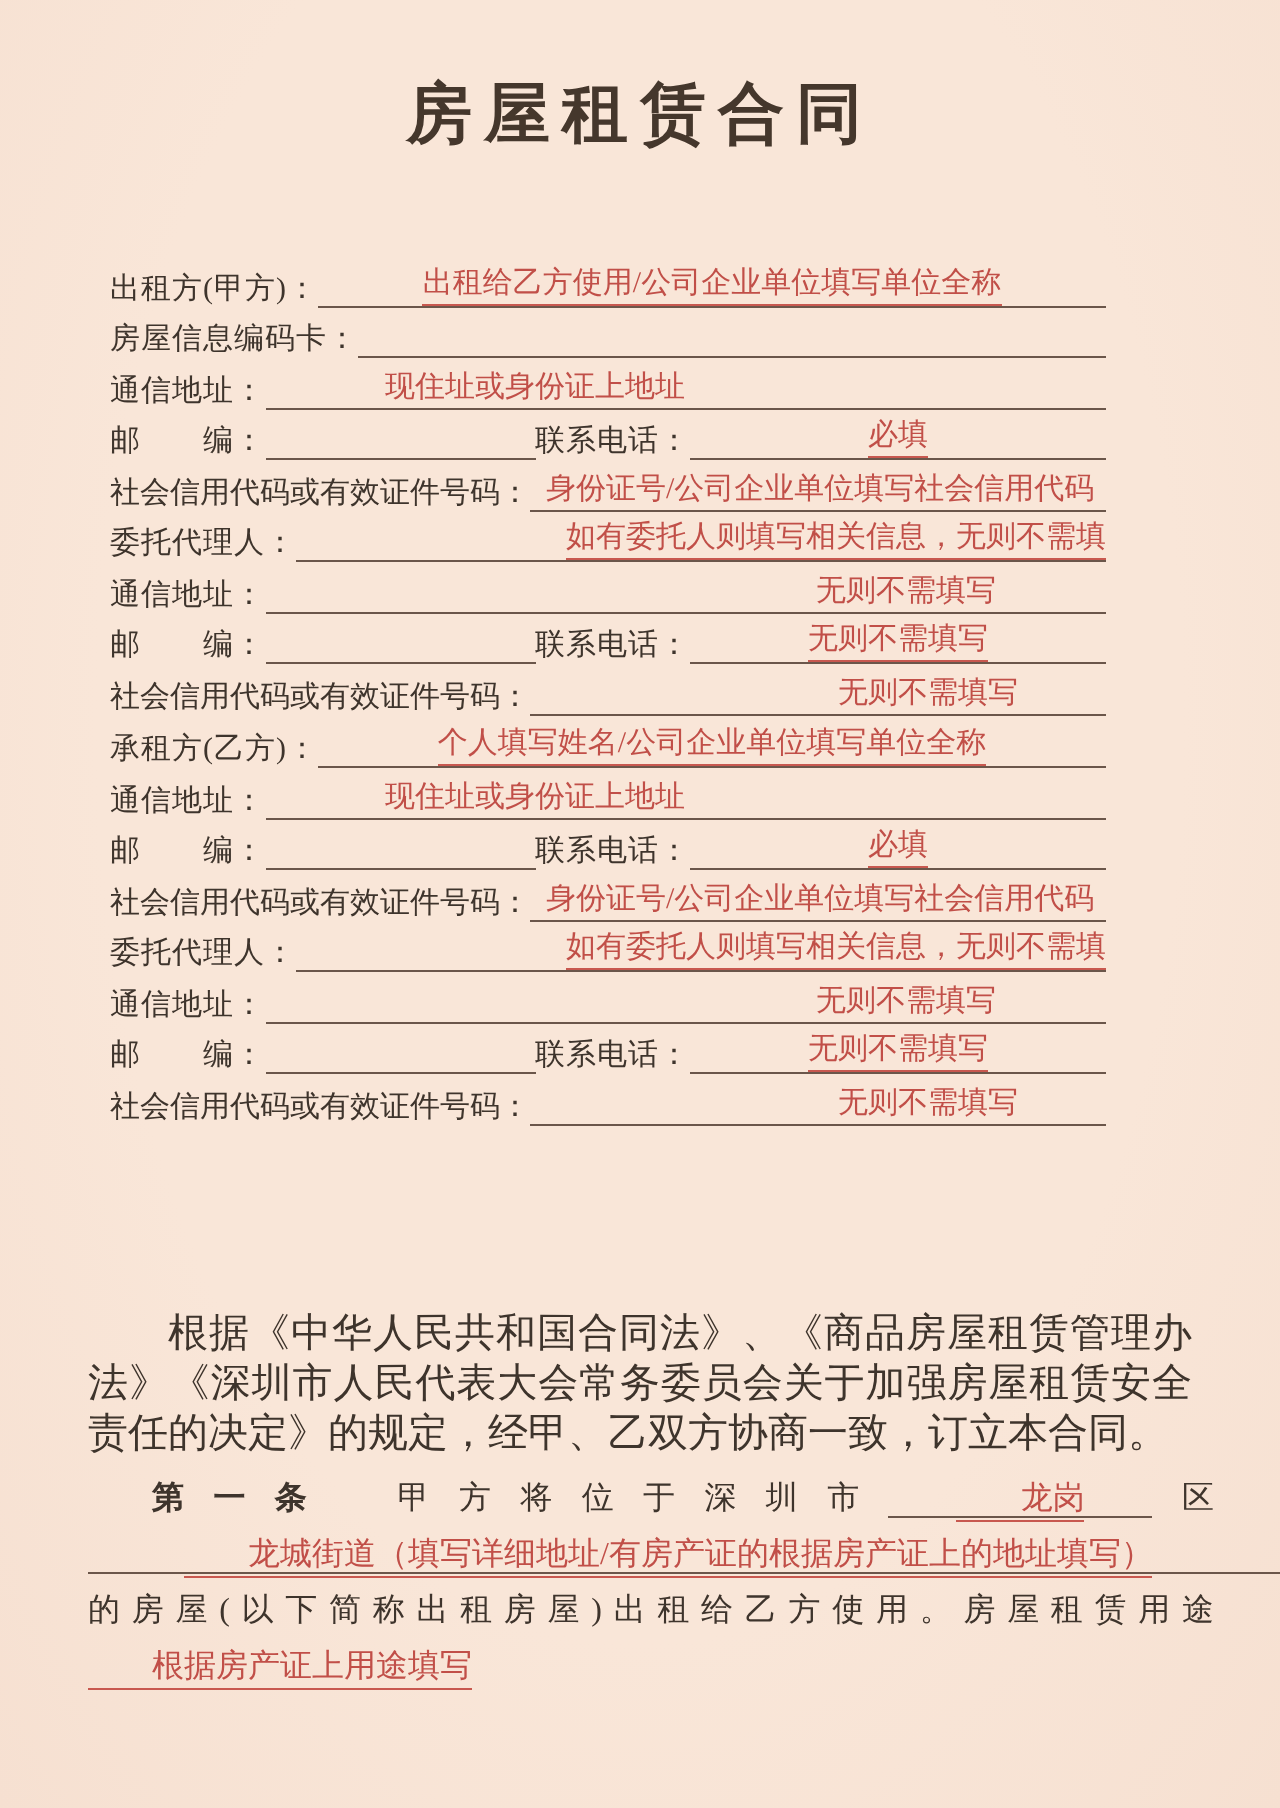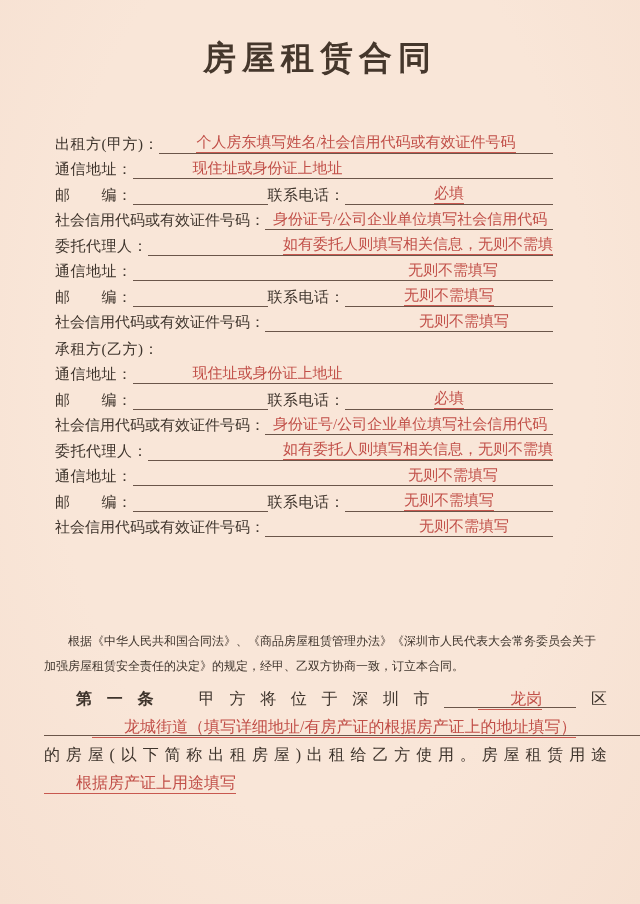--- a/index.html
+++ b/index.html
@@ -47,21 +47,21 @@
     line-height:20px;
   }
   .c{text-align:center;}
   .r{text-align:right;}
   .pl60{padding-left:60px;box-sizing:border-box;}
   .pl8{padding-left:8px;box-sizing:border-box;}
   .pr55{padding-right:55px;box-sizing:border-box;}
   .pl110{padding-left:110px;box-sizing:border-box;}
   .para{
     margin:92px 44px 0 44px;
-    font-size:12px;
+    font-size:20px;
     line-height:25px;
     text-align:justify;
     text-indent:2em;
   }
   .clause{
     margin:6px 33px 0 44px;
     font-size:16px;
     line-height:28px;
     text-align:justify;
     text-indent:2em;
@@ -78,21 +78,25 @@
 </head>
 <body>
 
 <div class="page">
 
   <div class="title">房屋租赁合同</div>
 
   <div class="form">
     <div class="row">
       <span class="lbl">出租方(甲方)：</span>
-      <span class="field c"><span class="hint">个人房东填写姓名/社会信用代码或有效证件号码</span></span>
+      <span class="field c"><span class="hint">出租给乙方使用/公司企业单位填写单位全称</span></span>
+    </div>
+    <div class="row">
+      <span class="lbl">房屋信息编码卡：</span>
+      <span class="field c"><span class="hint"></span></span>
     </div>
     <div class="row">
       <span class="lbl">通信地址：</span>
       <span class="field pl60"><span class="hint">现住址或身份证上地址</span></span>
     </div>
     <div class="row">
       <span class="lbl">邮　　编：</span>
       <span class="field fixed"><span class="hint"></span></span>
       <span class="lbl">联系电话：</span>
       <span class="field c"><span class="hint">必填</span></span>
@@ -117,20 +121,21 @@
     </div>
     <div class="row">
       <span class="lbl long">社会信用代码或有效证件号码：</span>
       <span class="field c pl110"><span class="hint">无则不需填写</span></span>
     </div>
   </div>
 
   <div class="form second">
     <div class="row">
       <span class="lbl">承租方(乙方)：</span>
+      <span class="field c"><span class="hint">个人填写姓名/公司企业单位填写单位全称</span></span>
     </div>
     <div class="row">
       <span class="lbl">通信地址：</span>
       <span class="field pl60"><span class="hint">现住址或身份证上地址</span></span>
     </div>
     <div class="row">
       <span class="lbl">邮　　编：</span>
       <span class="field fixed"><span class="hint"></span></span>
       <span class="lbl">联系电话：</span>
       <span class="field c"><span class="hint">必填</span></span>

